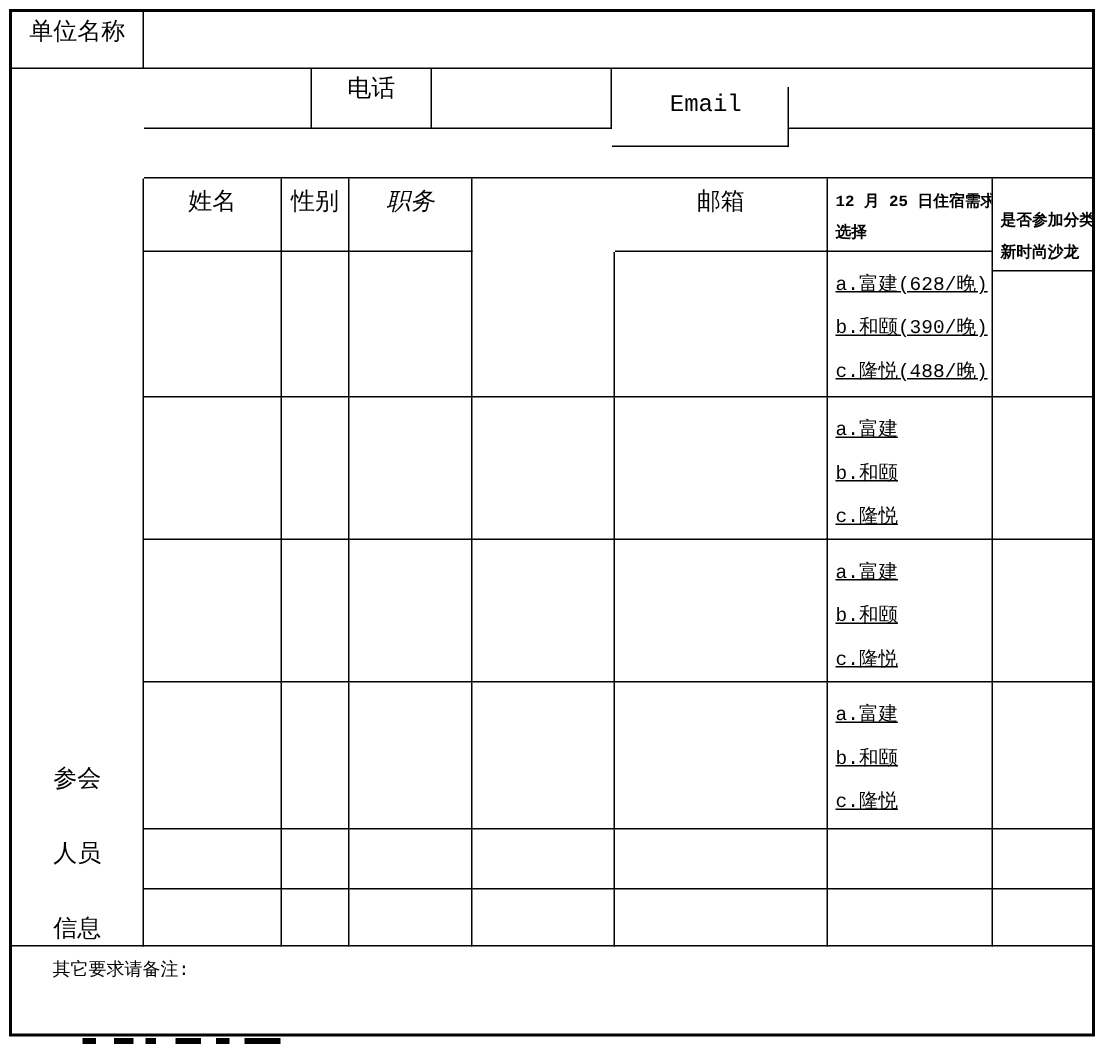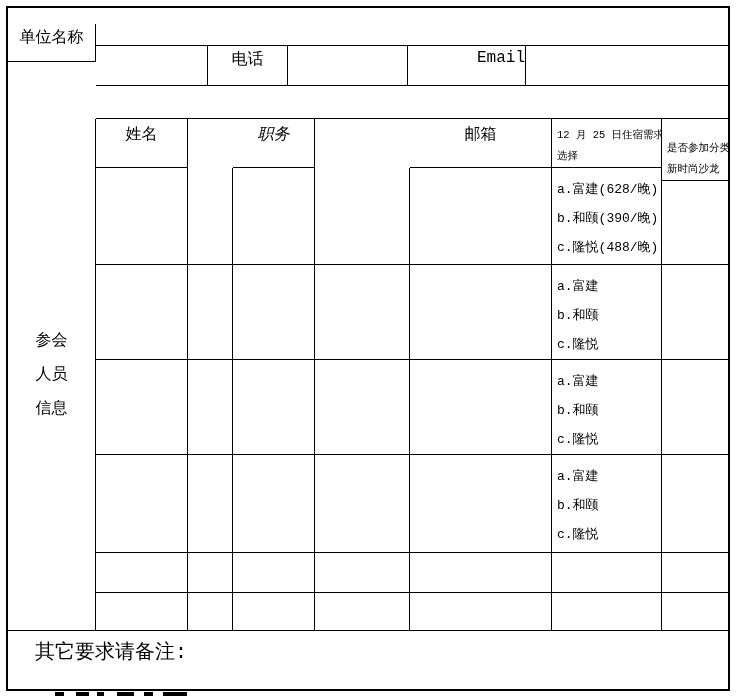--- a/index.html
+++ b/index.html
@@ -5,55 +5,56 @@
   html,body{margin:0;padding:0;background:#fff;}
   .page{position:relative;width:737px;height:697px;background:#ffffff;overflow:hidden;
         font-family:"Liberation Mono","DejaVu Serif",serif;color:#000;}
   .tbl{position:absolute;left:6px;top:6px;width:724px;height:685px;
        border:2px solid #000;box-sizing:border-box;}
   .cell{position:absolute;box-sizing:border-box;border-right:1px solid #000;
         border-bottom:1px solid #000;overflow:hidden;}
   .noR{border-right:none;}
   .noB{border-bottom:none;}
   .lbl{font-size:16px;text-align:center;padding-top:3px;}
-  .llbl{font-size:16px;text-align:right;padding-top:3px;padding-left:8px;}
+  .llbl{font-size:16px;text-align:center;padding-top:3px;padding-left:8px;margin-top:12px;}
   .hdr{font-size:16px;text-align:center;padding-top:5px;}
-  .shdr{font-size:10.5px;font-weight:normal;padding:6px 2px 0 5px;line-height:21px;}
+  .shdr{font-size:10.5px;font-weight:bold;padding:6px 2px 0 5px;line-height:21px;}
   .shdr div{white-space:nowrap;}
-  .plabel{display:flex;flex-direction:column;align-items:center;justify-content:center;
-          gap:13px;font-size:16px;}
+  .plabel{display:flex;flex-direction:column;align-items:center;justify-content:flex-end;
+          gap:29px;font-size:16px;}
   .opts{font-size:13px;padding:7px 0 0 5px;}
-  .opts div{line-height:29px;height:29px;white-space:nowrap;}
-  .remarks{font-size:20px;padding:7px 0 0 27px;}
+  .opts div{line-height:29px;height:29px;white-space:nowrap;text-decoration:underline;}
+  .remarks{font-size:12px;padding:7px 0 0 27px;}
   .frag{position:absolute;height:4px;background:#000;}
 </style>
 </head>
 <body>
 
 <div class="page">
   <div class="tbl">
 
-    <div class="cell lbl" style="left:0;top:0;width:88px;height:38px;margin-top:16px;">单位名称</div>
+    <div class="cell lbl" style="left:0;top:0;width:88px;height:38px;">单位名称</div>
     <div class="cell noR" style="left:88px;top:0;width:632px;height:38px;"></div>
 
     <div class="cell" style="left:88px;top:38px;width:112px;height:40px;"></div>
     <div class="cell lbl" style="left:200px;top:38px;width:80px;height:40px;">电话</div>
     <div class="cell" style="left:280px;top:38px;width:120px;height:40px;"></div>
     <div class="cell llbl" style="left:400px;top:38px;width:118px;height:40px;">Email</div>
     <div class="cell noR" style="left:518px;top:38px;width:202px;height:40px;"></div>
 
     <div class="cell noR" style="left:88px;top:78px;width:632px;height:33px;"></div>
 
     <div class="cell plabel" style="left:0;top:111px;width:88px;height:512px;">
       <div>参会</div>
       <div>人员</div>
       <div>信息</div>
     </div>
 
     <div class="cell hdr" style="left:88px;top:111px;width:92px;height:49px;">姓名</div>
+    <div class="cell hdr" style="left:180px;top:111px;width:45px;height:49px;">性别</div>
     <div class="cell hdr" style="left:225px;top:111px;width:82px;height:49px;font-style:italic;">职务</div>
     <div class="cell hdr" style="left:402px;top:111px;width:142px;height:49px;">邮箱</div>
     <div class="cell shdr" style="left:544px;top:111px;width:110px;height:49px;">
       <div>12 月 25 日住宿需求</div>
       <div>选择</div>
     </div>
     <div class="cell shdr noR" style="left:654px;top:124px;width:66px;height:49px;">
       <div>是否参加分类</div>
       <div>新时尚沙龙</div>
     </div>

